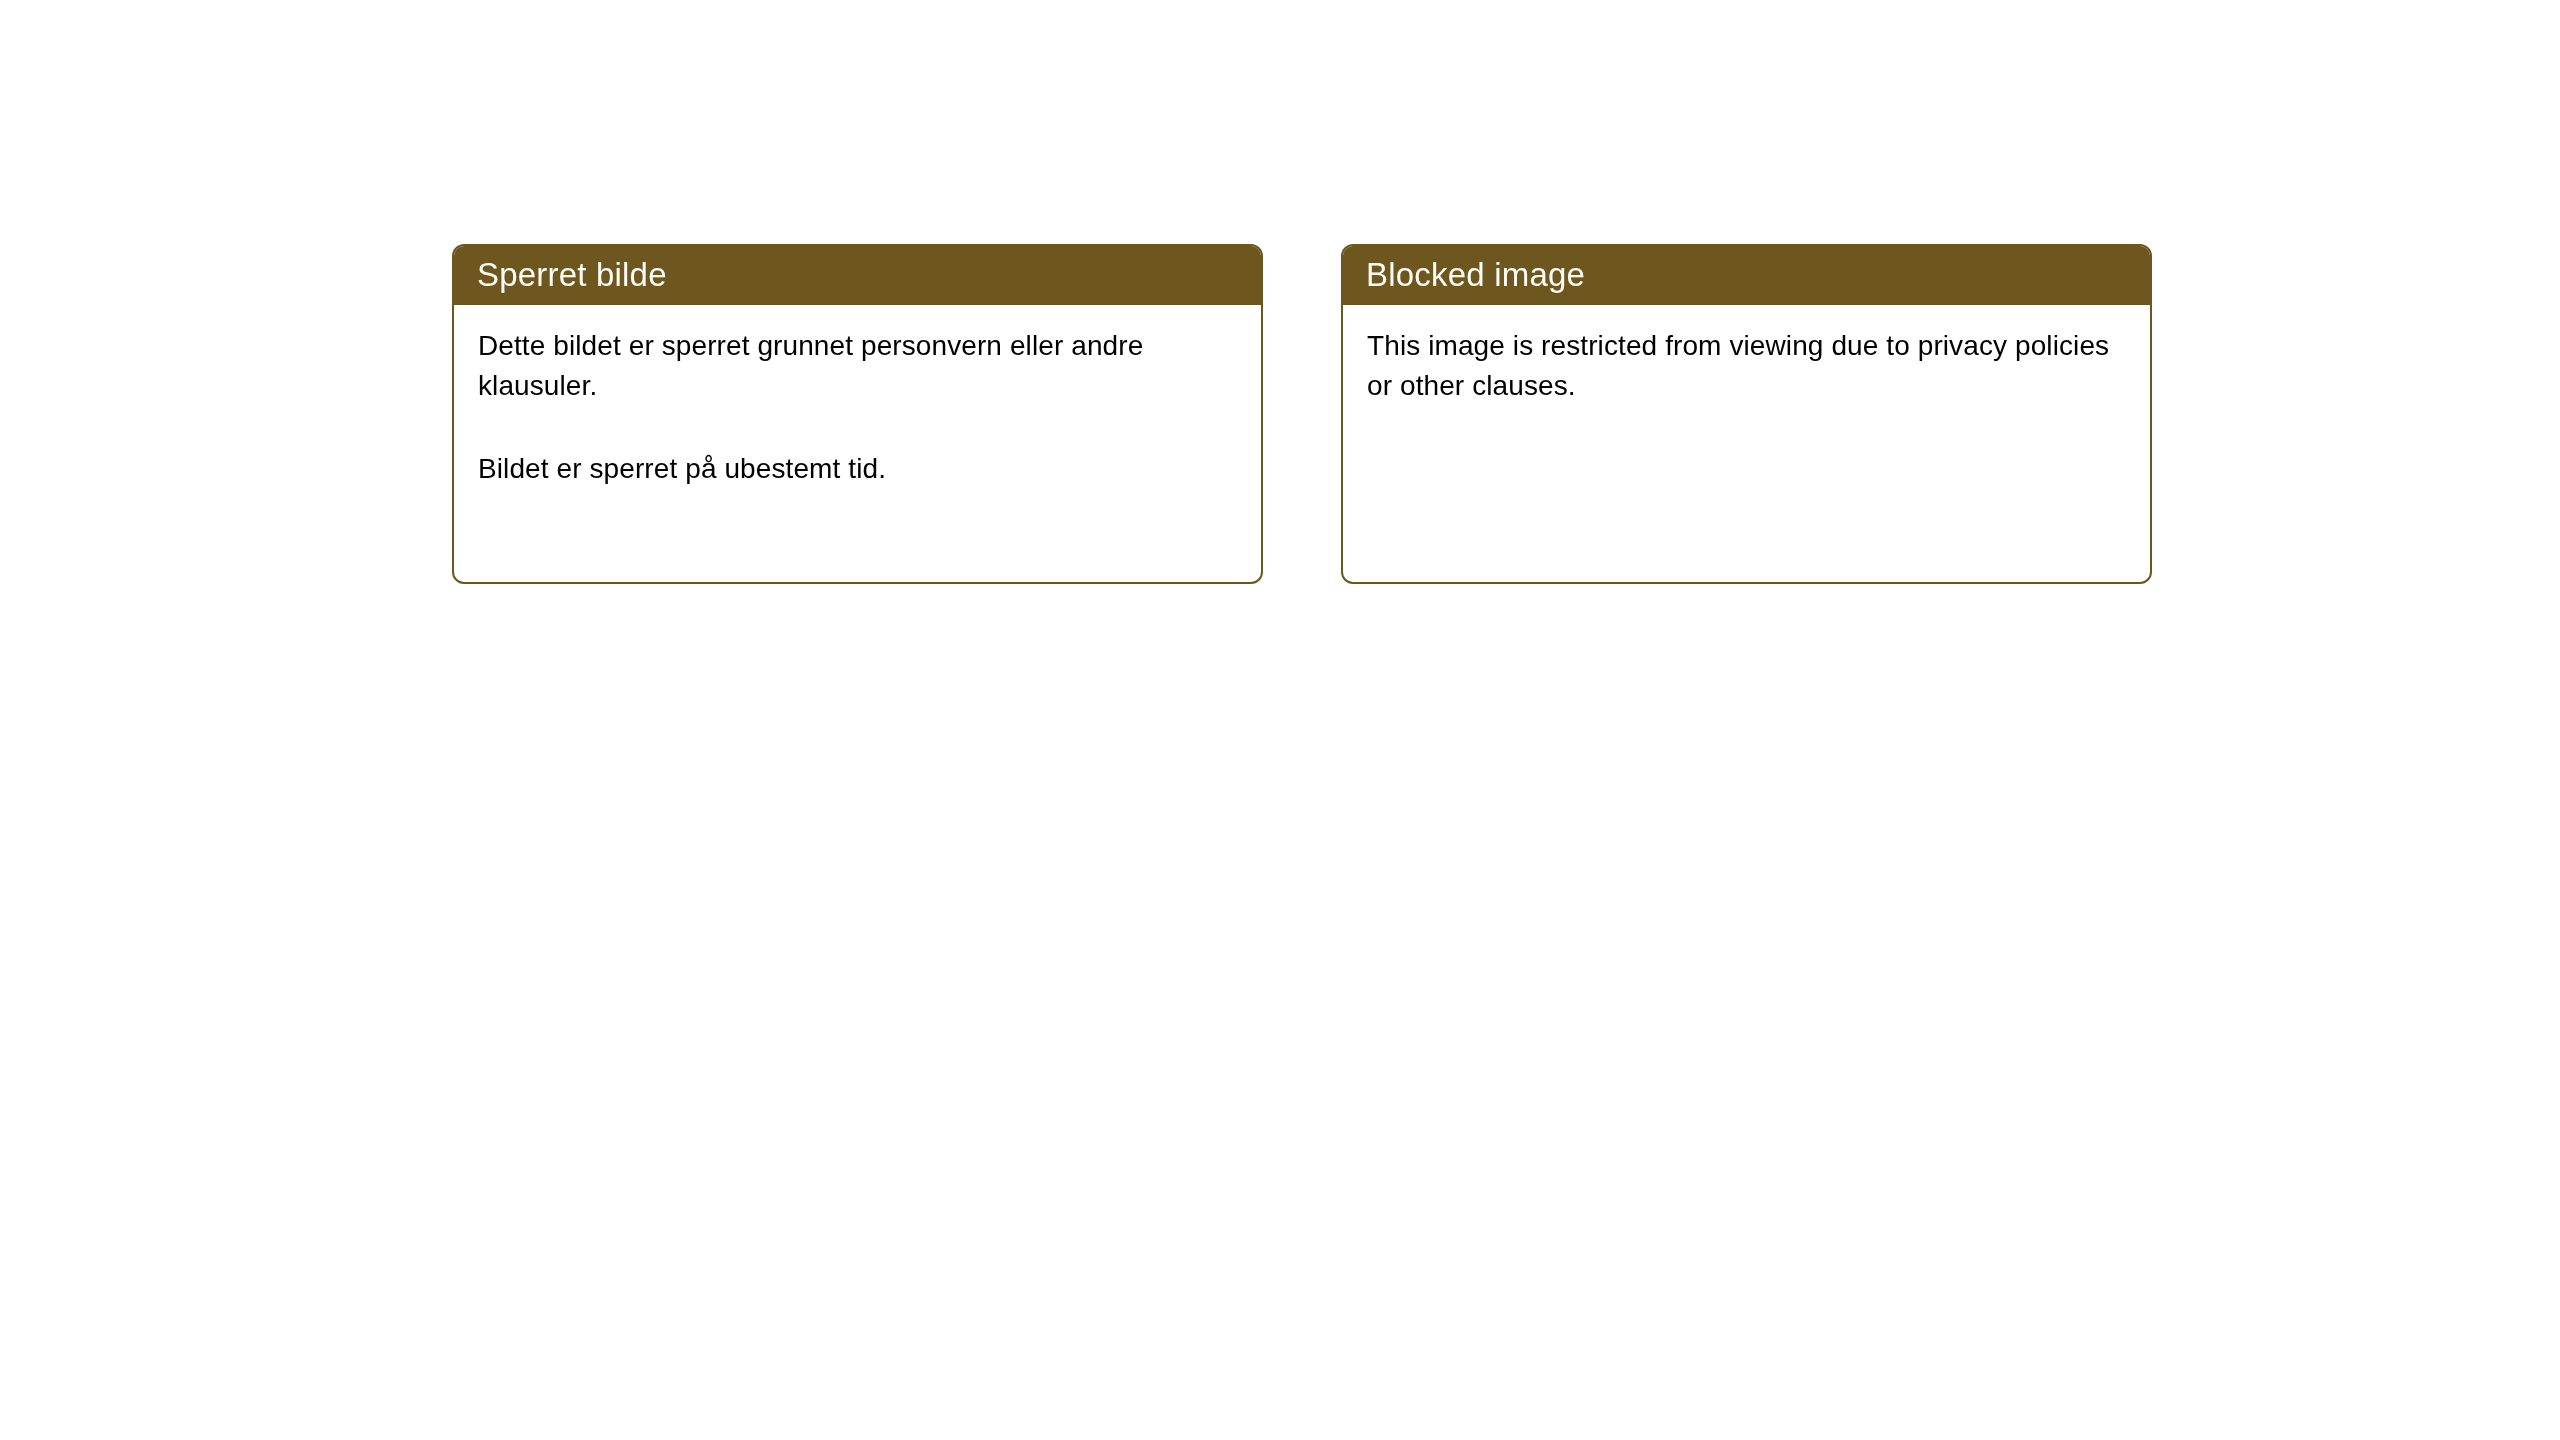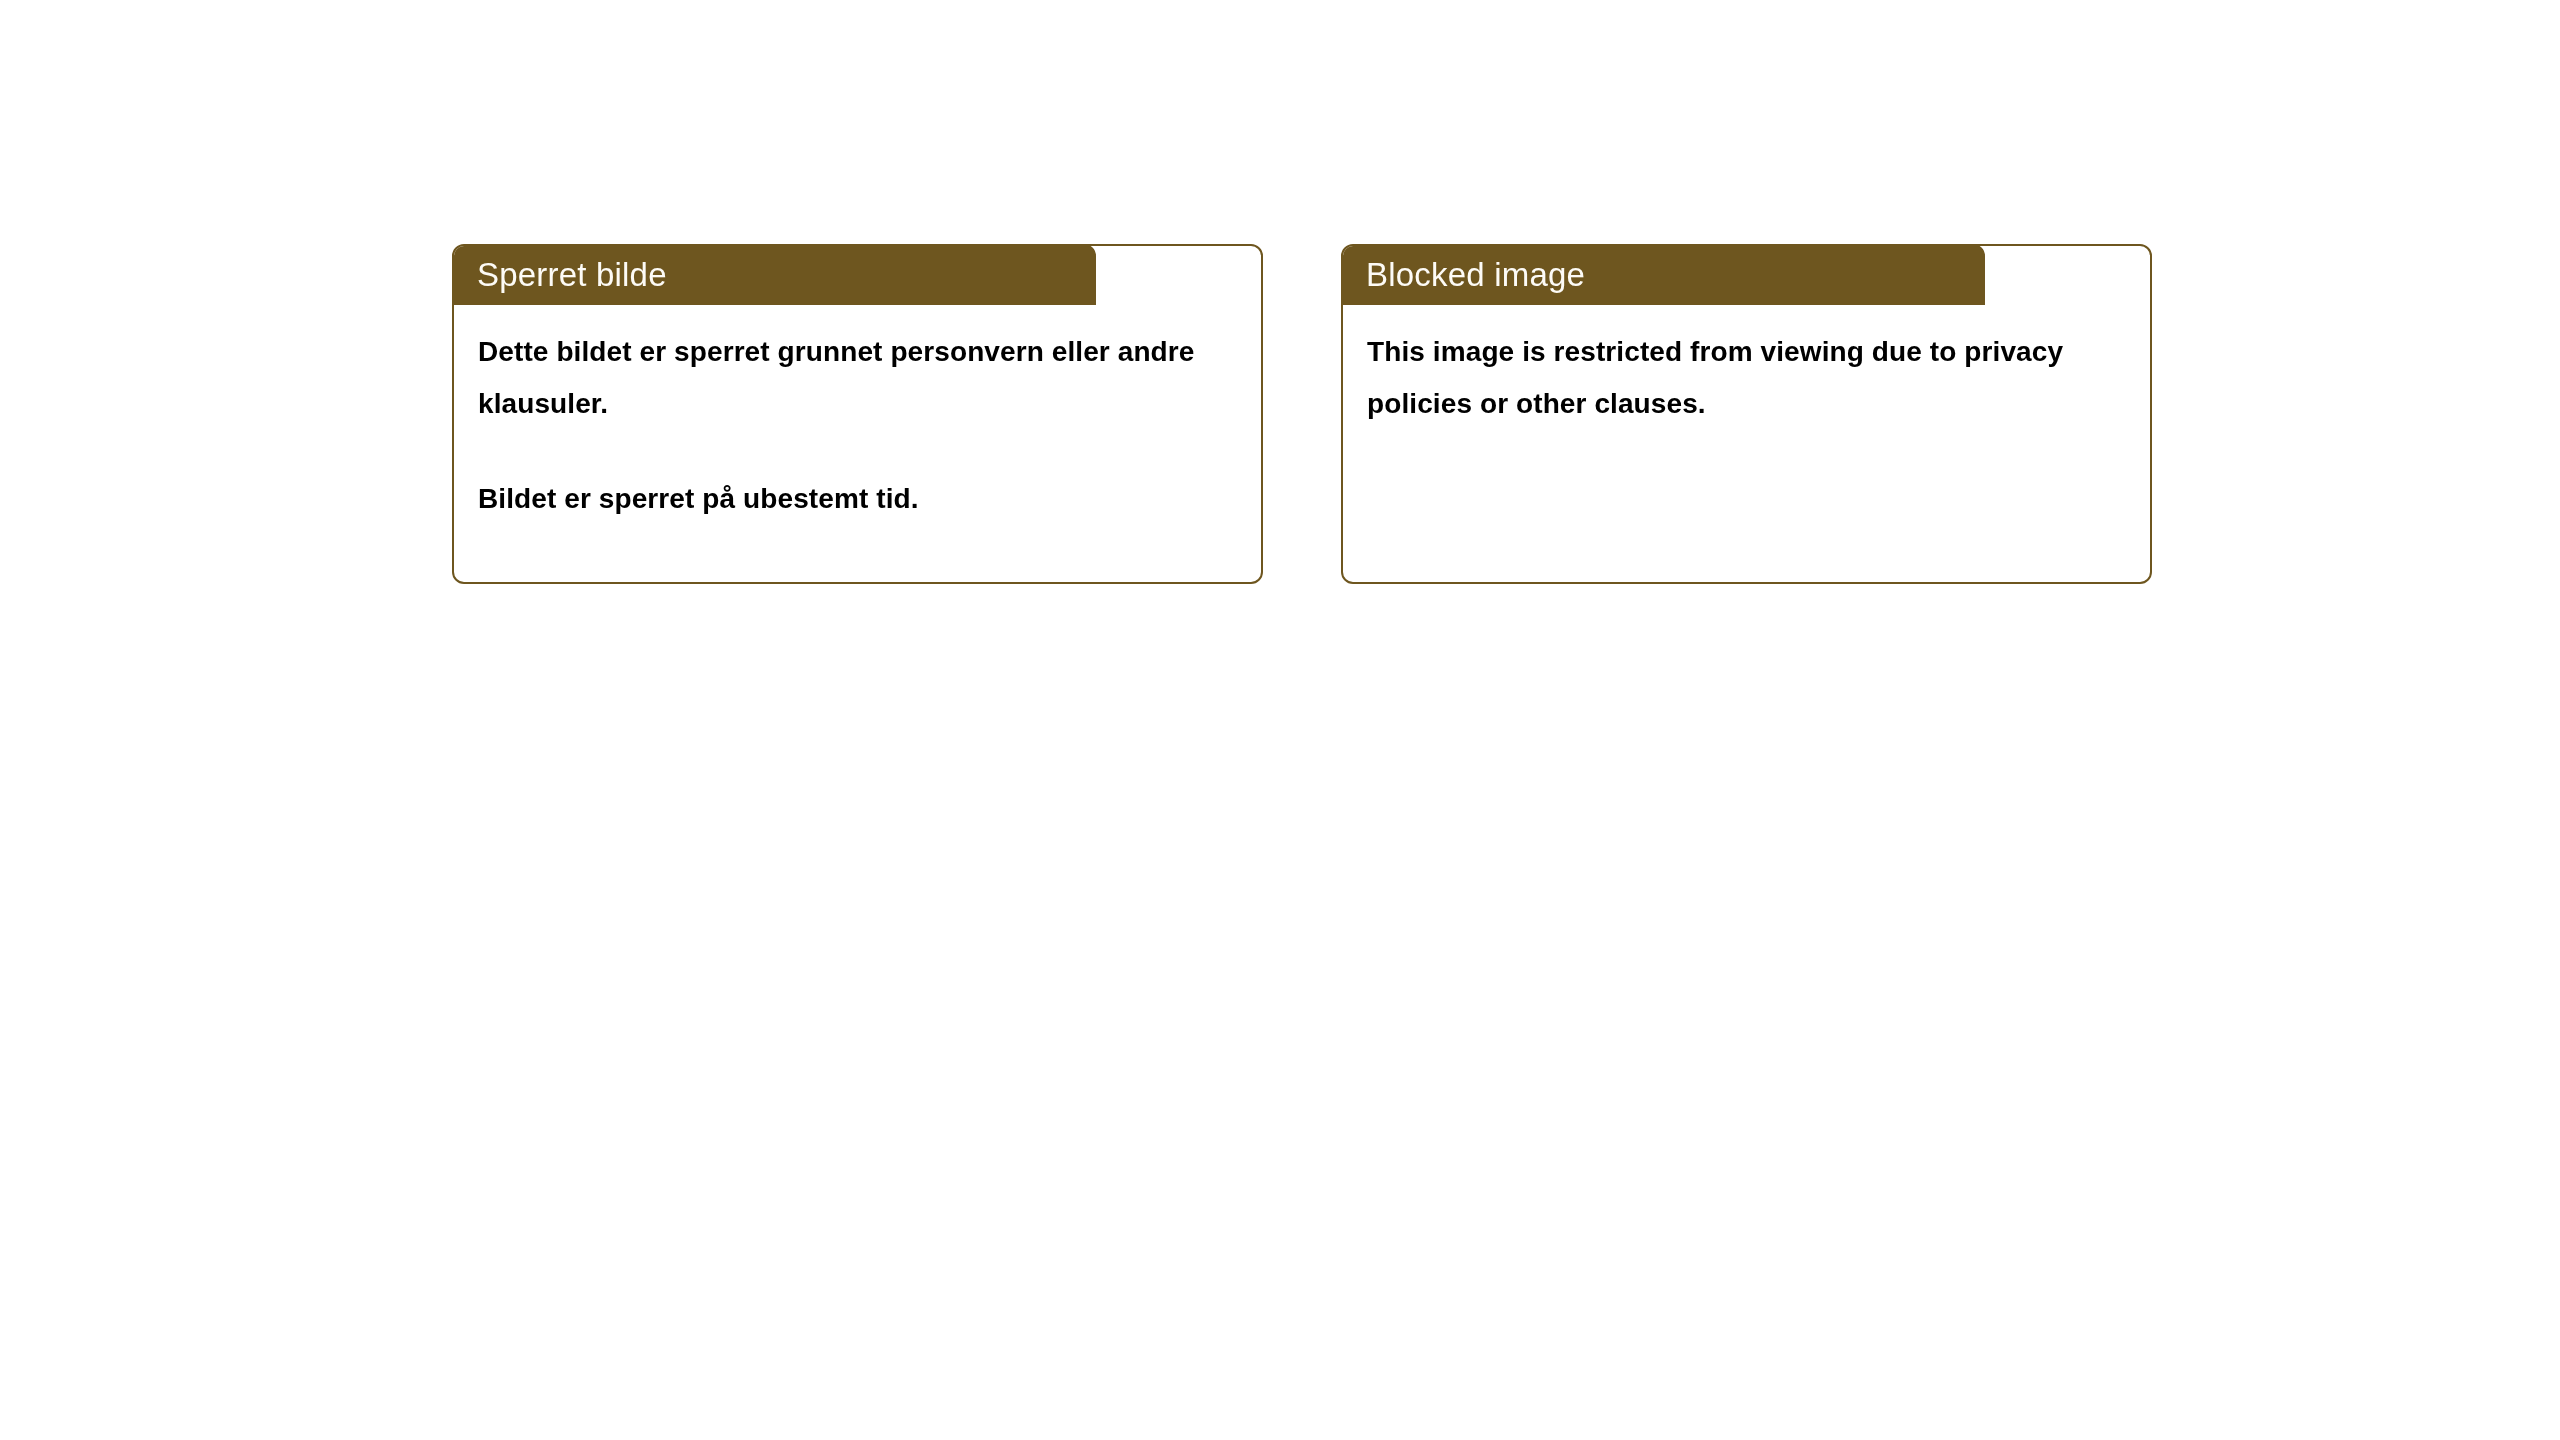--- a/index.html
+++ b/index.html
@@ -34,21 +34,21 @@
     overflow: hidden;
   }
 
   #card-no  { left: 452px; }
   #card-en  { left: 1325px; margin-left: 16px; }
 
   .notice-header {
     position: absolute;
     top: -2px;
     left: -2px;
-    width: 644px;
+    width: 811px;
     height: 61px;
     box-sizing: border-box;
     background: #6e561f;
     border-radius: 12px 12px 0 0;
     display: flex;
     align-items: center;
   }
 
   .notice-title {
     color: #fdfbf6;
@@ -67,22 +67,22 @@
     right: 0;
     bottom: 0;
     padding: 21px 24px 0 24px;
     box-sizing: border-box;
   }
 
   .notice-paragraph {
     margin: 0;
     color: #000000;
     font-size: 28px;
-    font-weight: 700;
-    line-height: 52px;
+    font-weight: 400;
+    line-height: 40px;
     letter-spacing: 0.1px;
   }
 
   .notice-paragraph + .notice-paragraph {
     margin-top: 43px;
   }
 </style>
 </head>
 <body>
 

